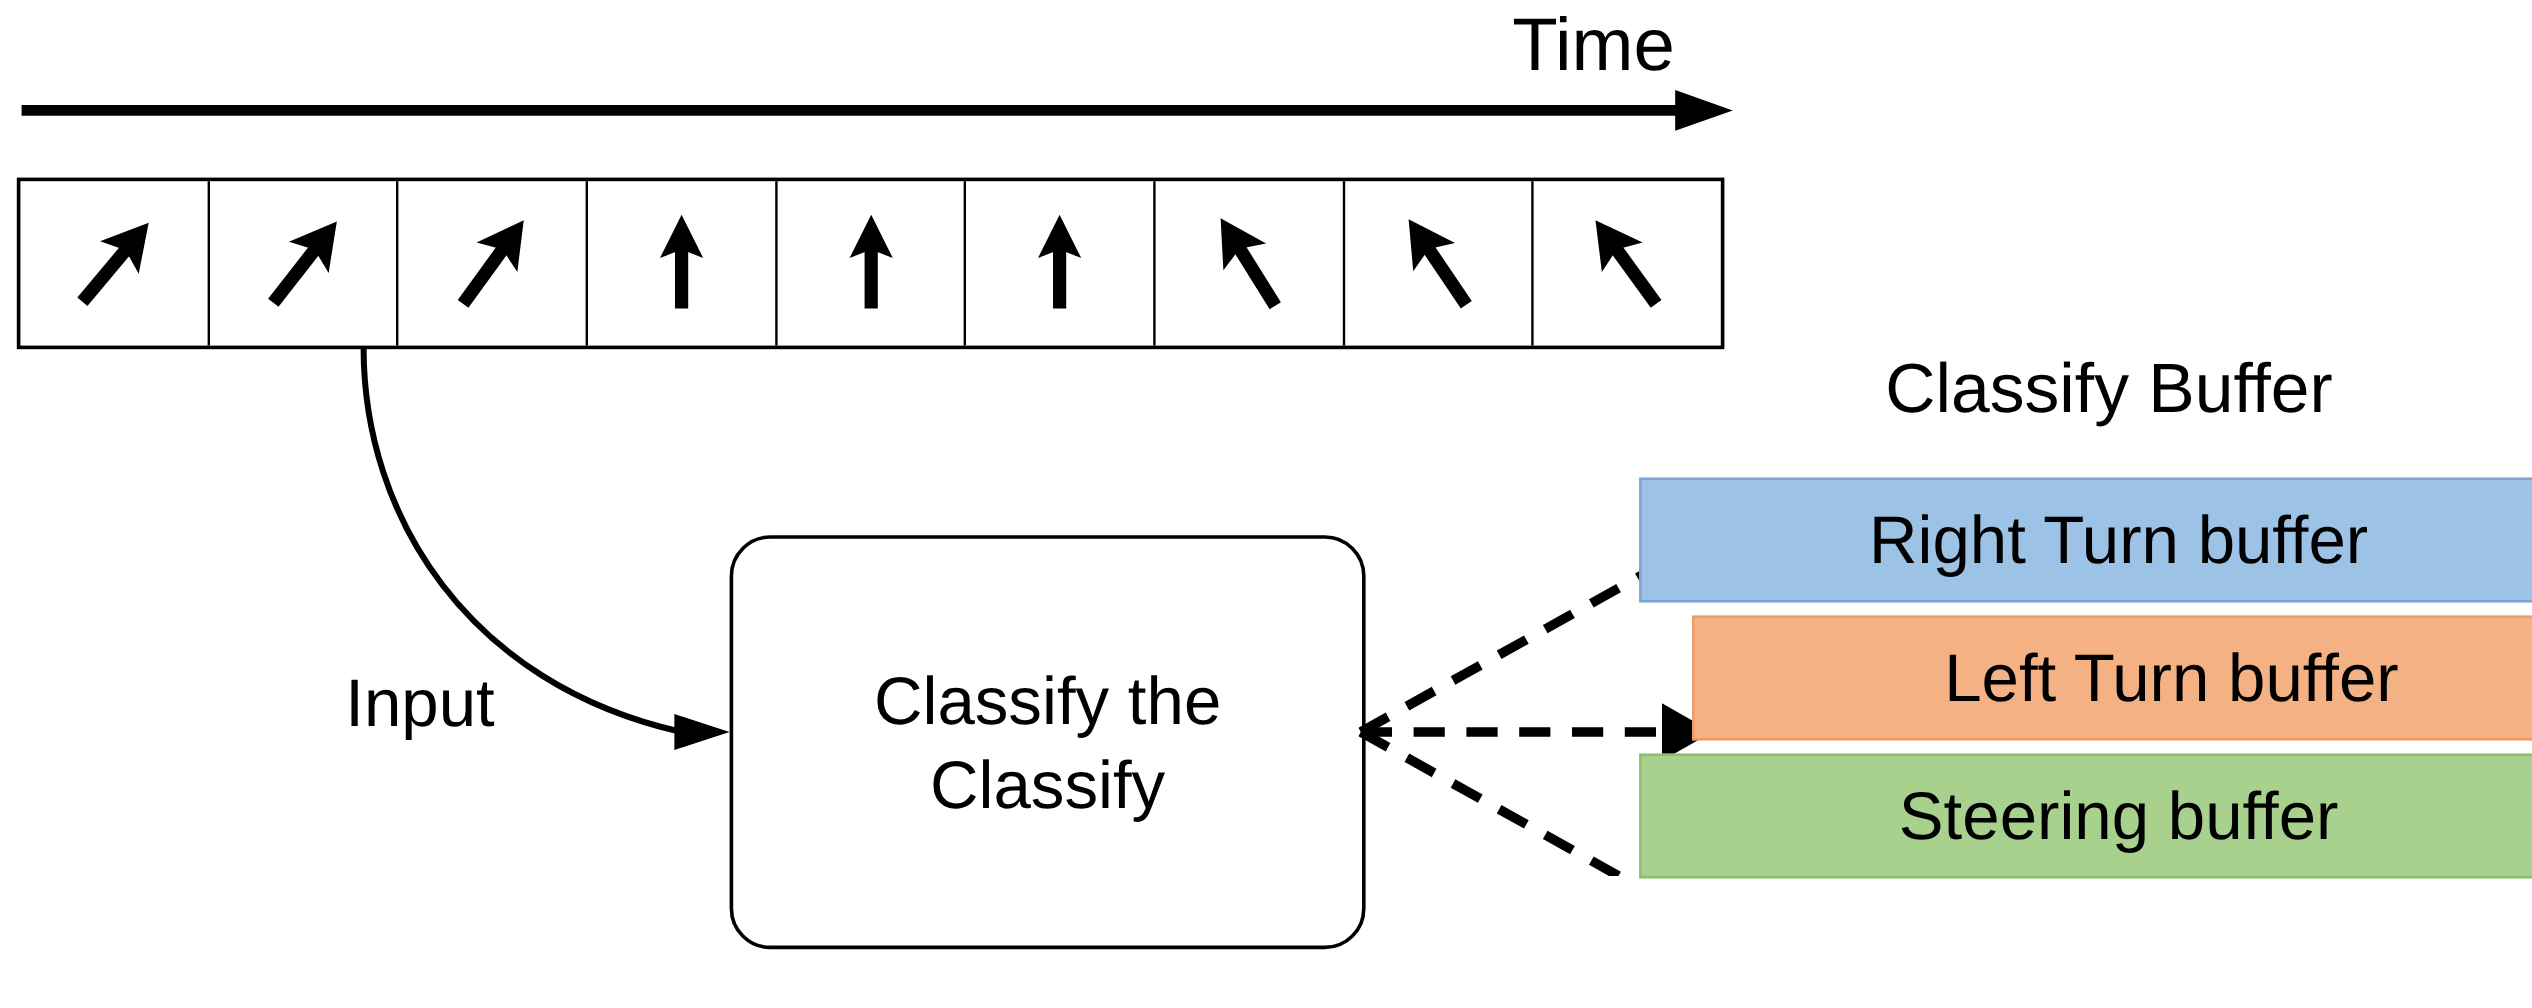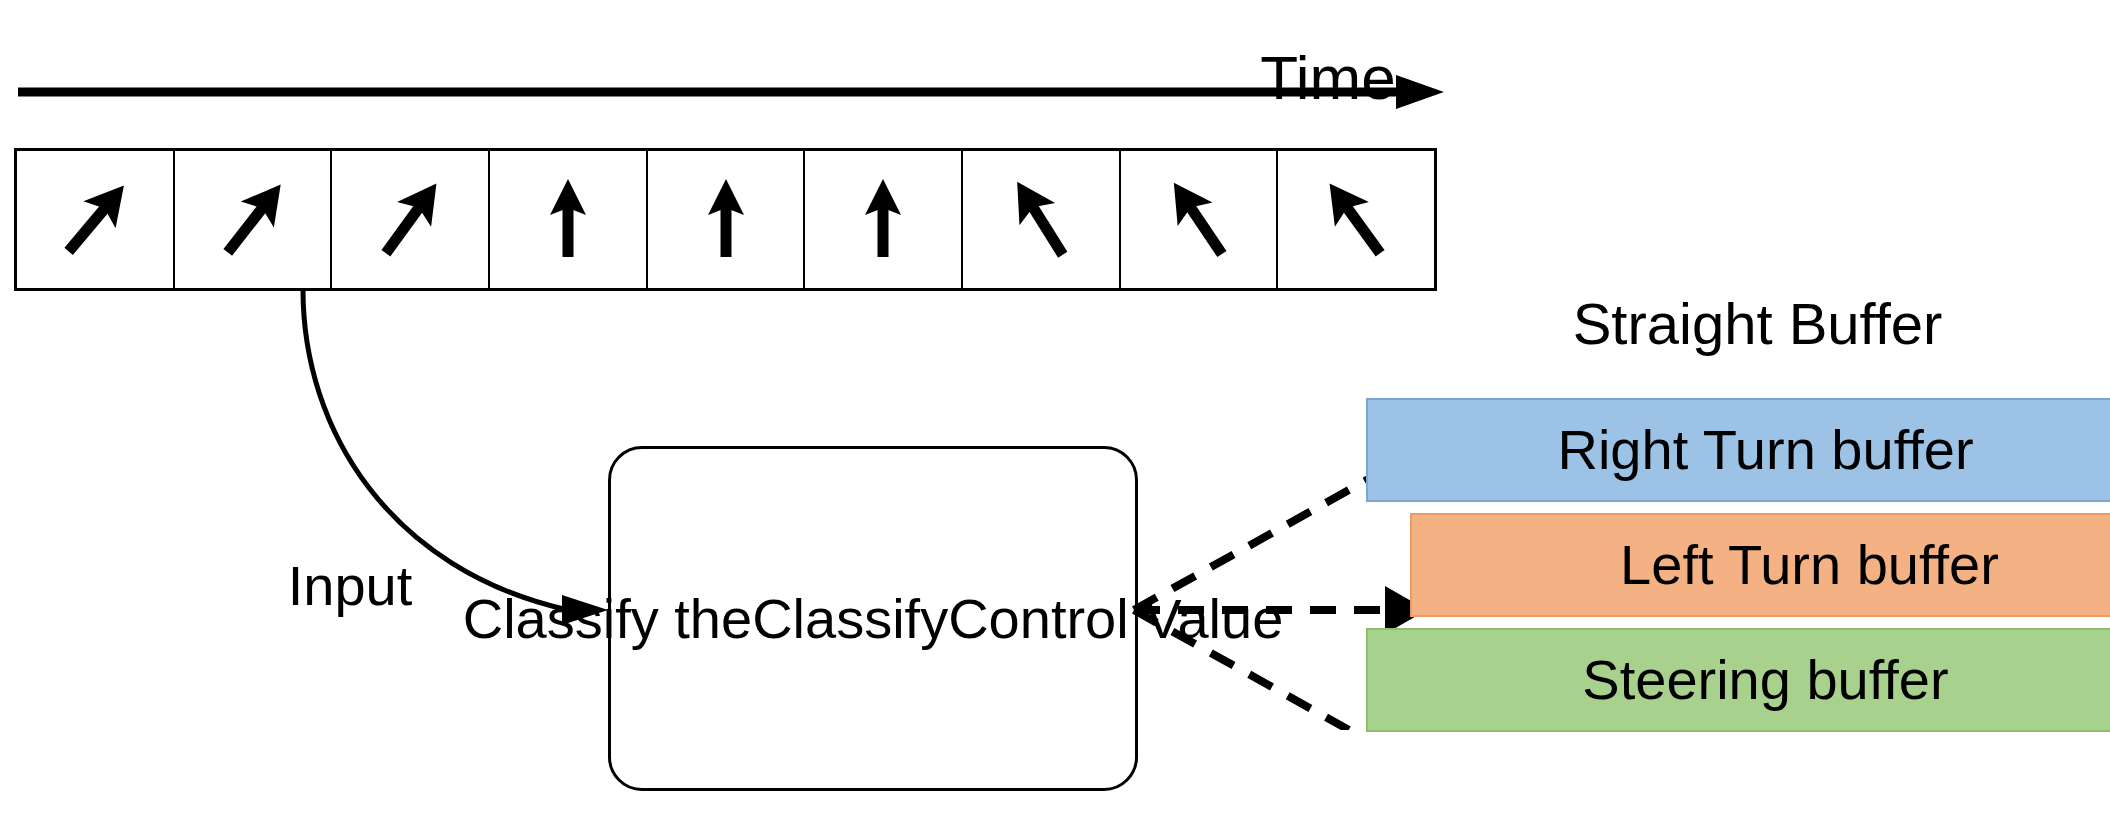--- a/index.html
+++ b/index.html
@@ -22,21 +22,20 @@
   
   #time-label {
     left: 1198px;
     top: 2px;
     width: 260px;
     text-align: center;
     font-size: 62px;
     line-height: 72px;
     color: #000;
     white-space: nowrap;
-    margin-top: 40px;
   }
   #time-axis-svg { left: 0px; top: 60px; }
 
   
   #frame-strip {
     left: 14px;
     top: 148px;
     width: 1423px;
     height: 143px;
     border: 3px solid #000;
@@ -75,20 +74,21 @@
   #classifier-box {
     left: 608px;
     top: 446px;
     width: 530px;
     height: 345px;
     border: 3px solid #000;
     border-radius: 34px;
     box-sizing: border-box;
     background: #ffffff;
     display: flex;
+    flex-direction: column;
     align-items: center;
     justify-content: center;
   }
   #classifier-box .line {
     font-size: 56px;
     line-height: 70px;
     color: #000;
     text-align: center;
     white-space: nowrap;
   }
@@ -230,39 +230,38 @@
       <path d="M 73 20 C 73 160, 160 300, 338 340" fill="none" stroke="#000" stroke-width="5"></path>
       <polygon points="332,325 378,340 332,355" fill="#000"></polygon>
     </g>
   </svg>
 
   <div class="abs" id="input-label">Input</div>
 
   <div class="abs" id="classifier-box">
     <div class="line">Classify the</div>
     <div class="line">Classify</div>
-    <div class="line">Control Value</div>
   </div>
 
   <svg class="abs" id="fan-svg" width="310" height="400">
     <g>
       <line x1="4" y1="280" x2="262" y2="136" stroke="#000" stroke-width="8" stroke-dasharray="26 18"></line>
       <polygon points="252,112 295,136 252,160" fill="#000"></polygon>
     </g>
     <g>
       <line x1="4" y1="280" x2="262" y2="280" stroke="#000" stroke-width="8" stroke-dasharray="26 18"></line>
       <polygon points="255,256 297,280 255,304" fill="#000"></polygon>
     </g>
     <g>
       <line x1="4" y1="280" x2="262" y2="424" stroke="#000" stroke-width="8" stroke-dasharray="26 18"></line>
       <polygon points="252,400 295,424 252,448" fill="#000"></polygon>
     </g>
   </svg>
 
-  <div class="abs" id="divided-buffer-label">Straight Buffer</div>
+  <div class="abs" id="divided-buffer-label">Classify Buffer</div>
 
   <div class="abs buffer-box" id="buffer-right" style="background: rgb(156, 195, 229); border: 2px solid rgb(124, 166, 207);">
     <span class="buffer-text">Right Turn buffer</span>
   </div>
 
   <div class="abs buffer-box" id="buffer-left" style="background: rgb(244, 177, 131); border: 2px solid rgb(237, 155, 98);">
     <span class="buffer-text">Left Turn buffer</span>
   </div>
 
   <div class="abs buffer-box" id="buffer-straight" style="background: rgb(169, 209, 142); border: 2px solid rgb(143, 190, 112);">

